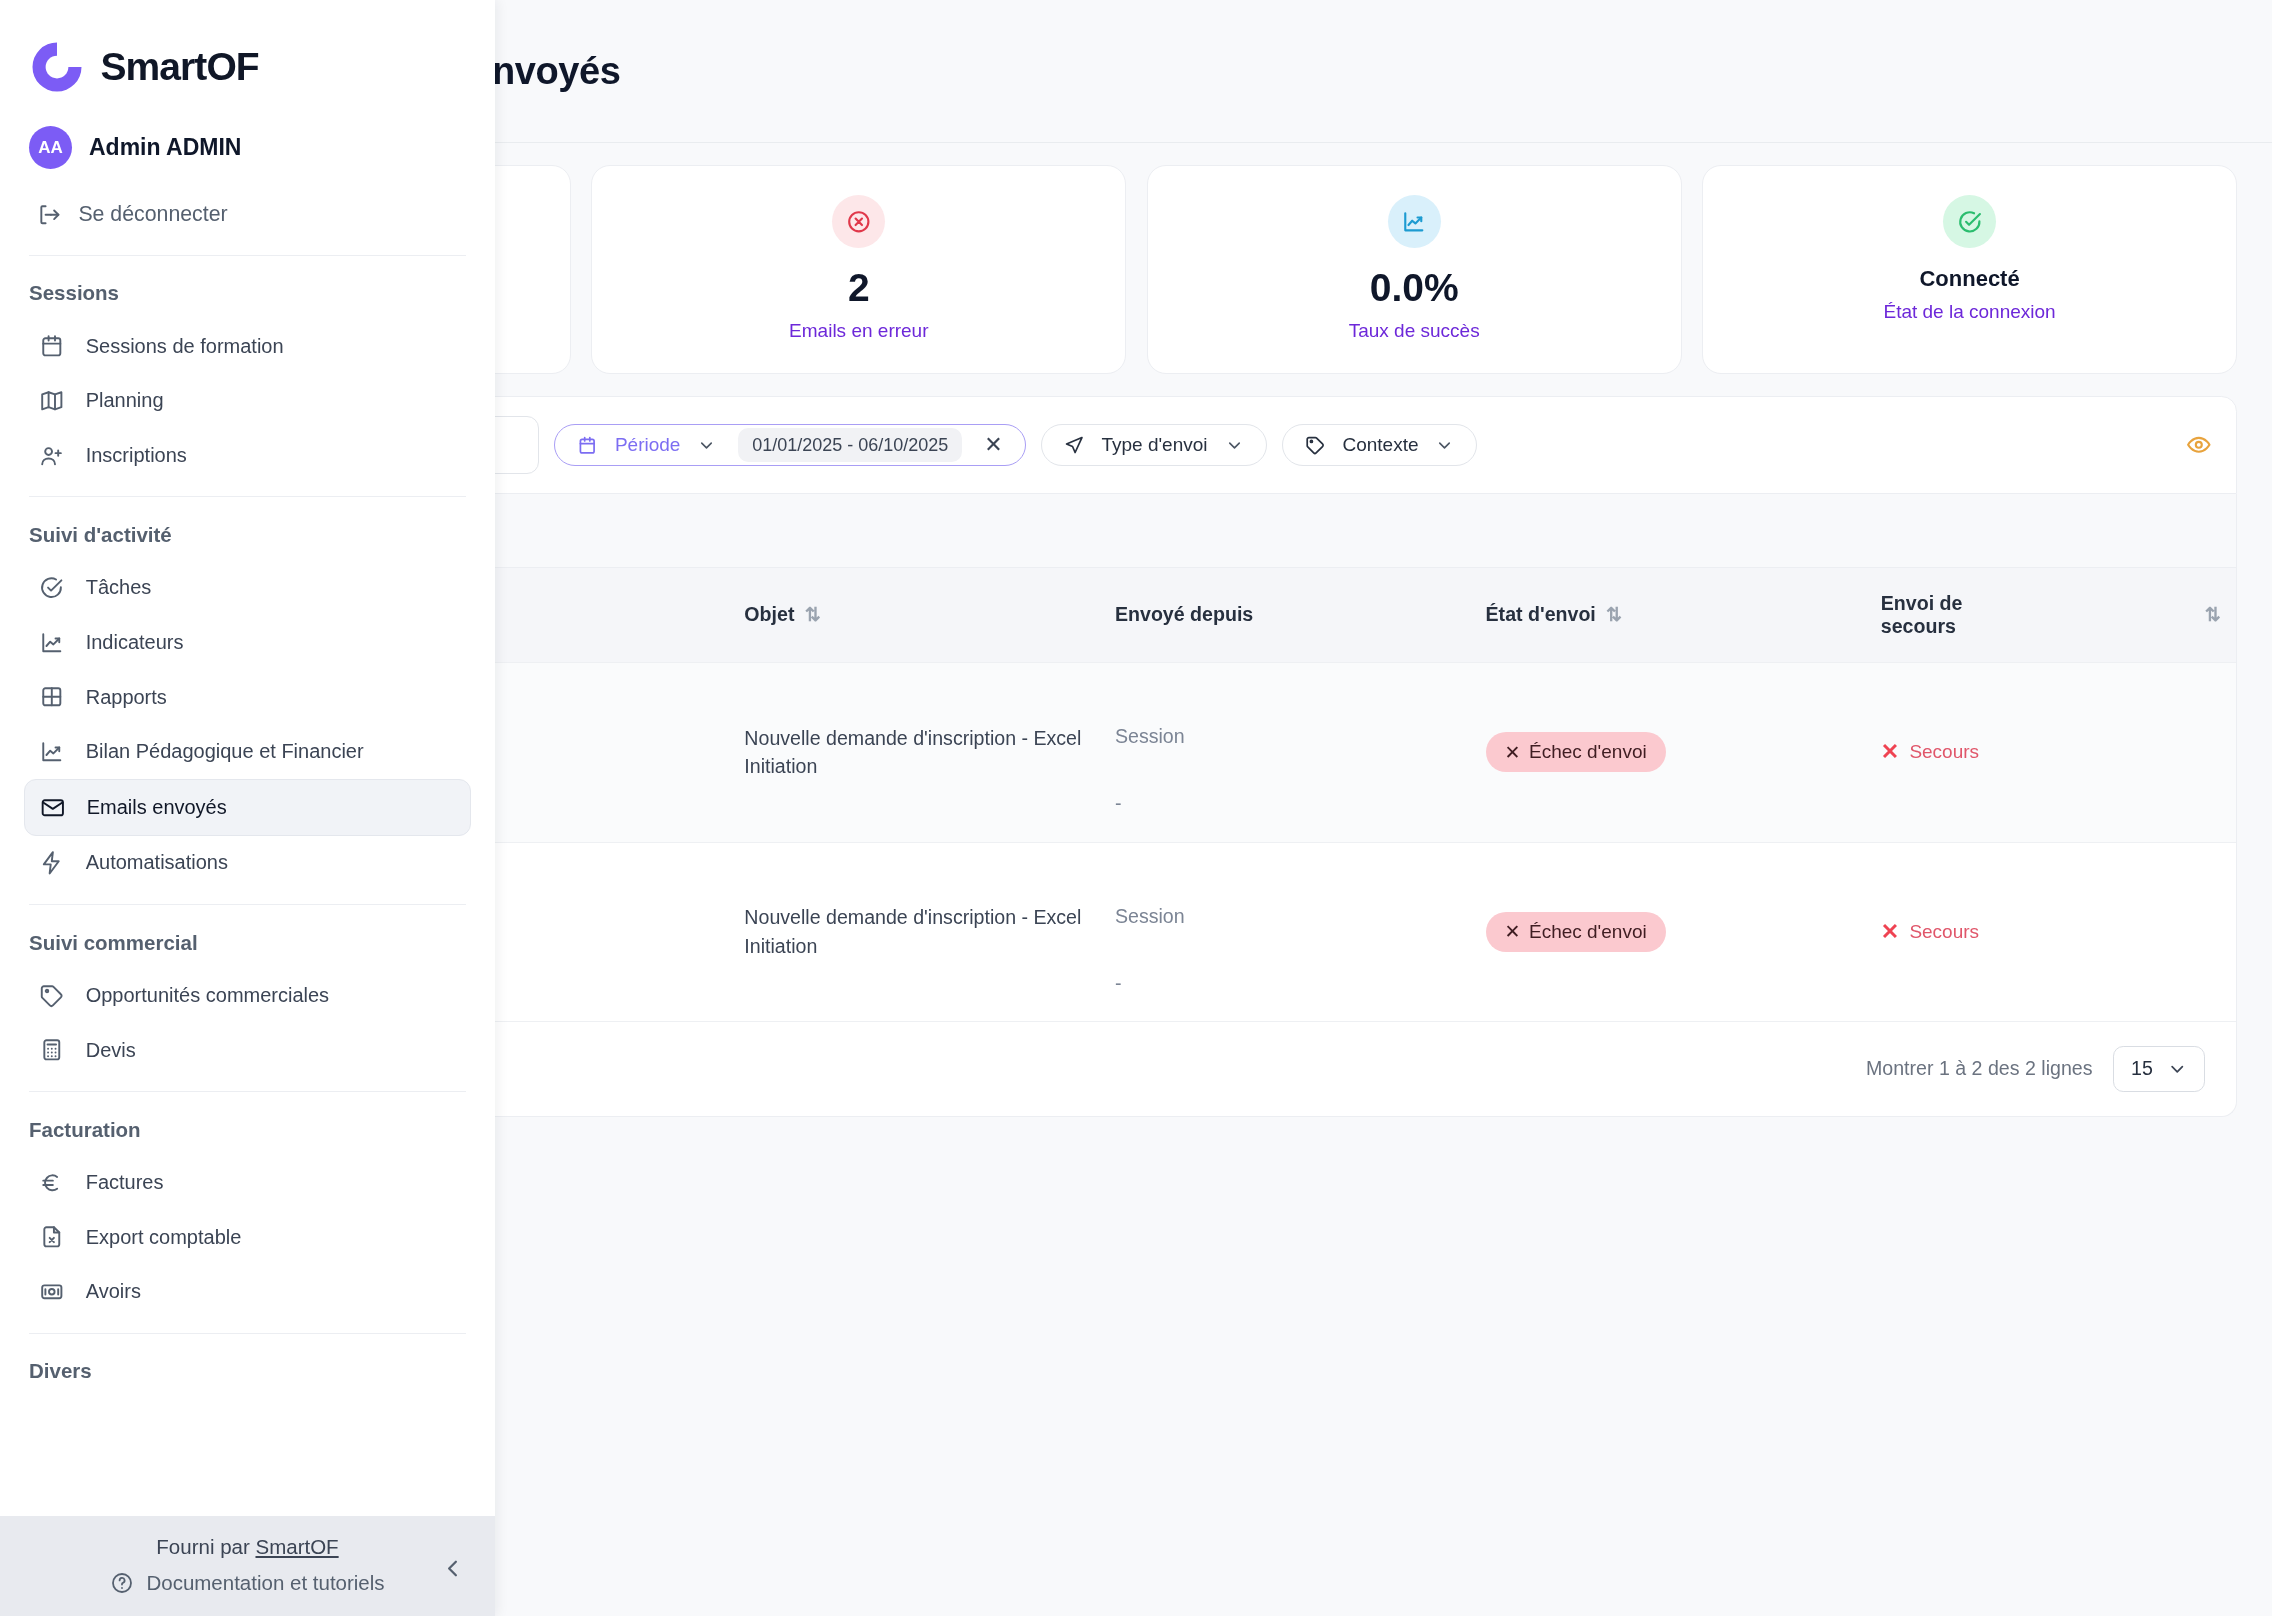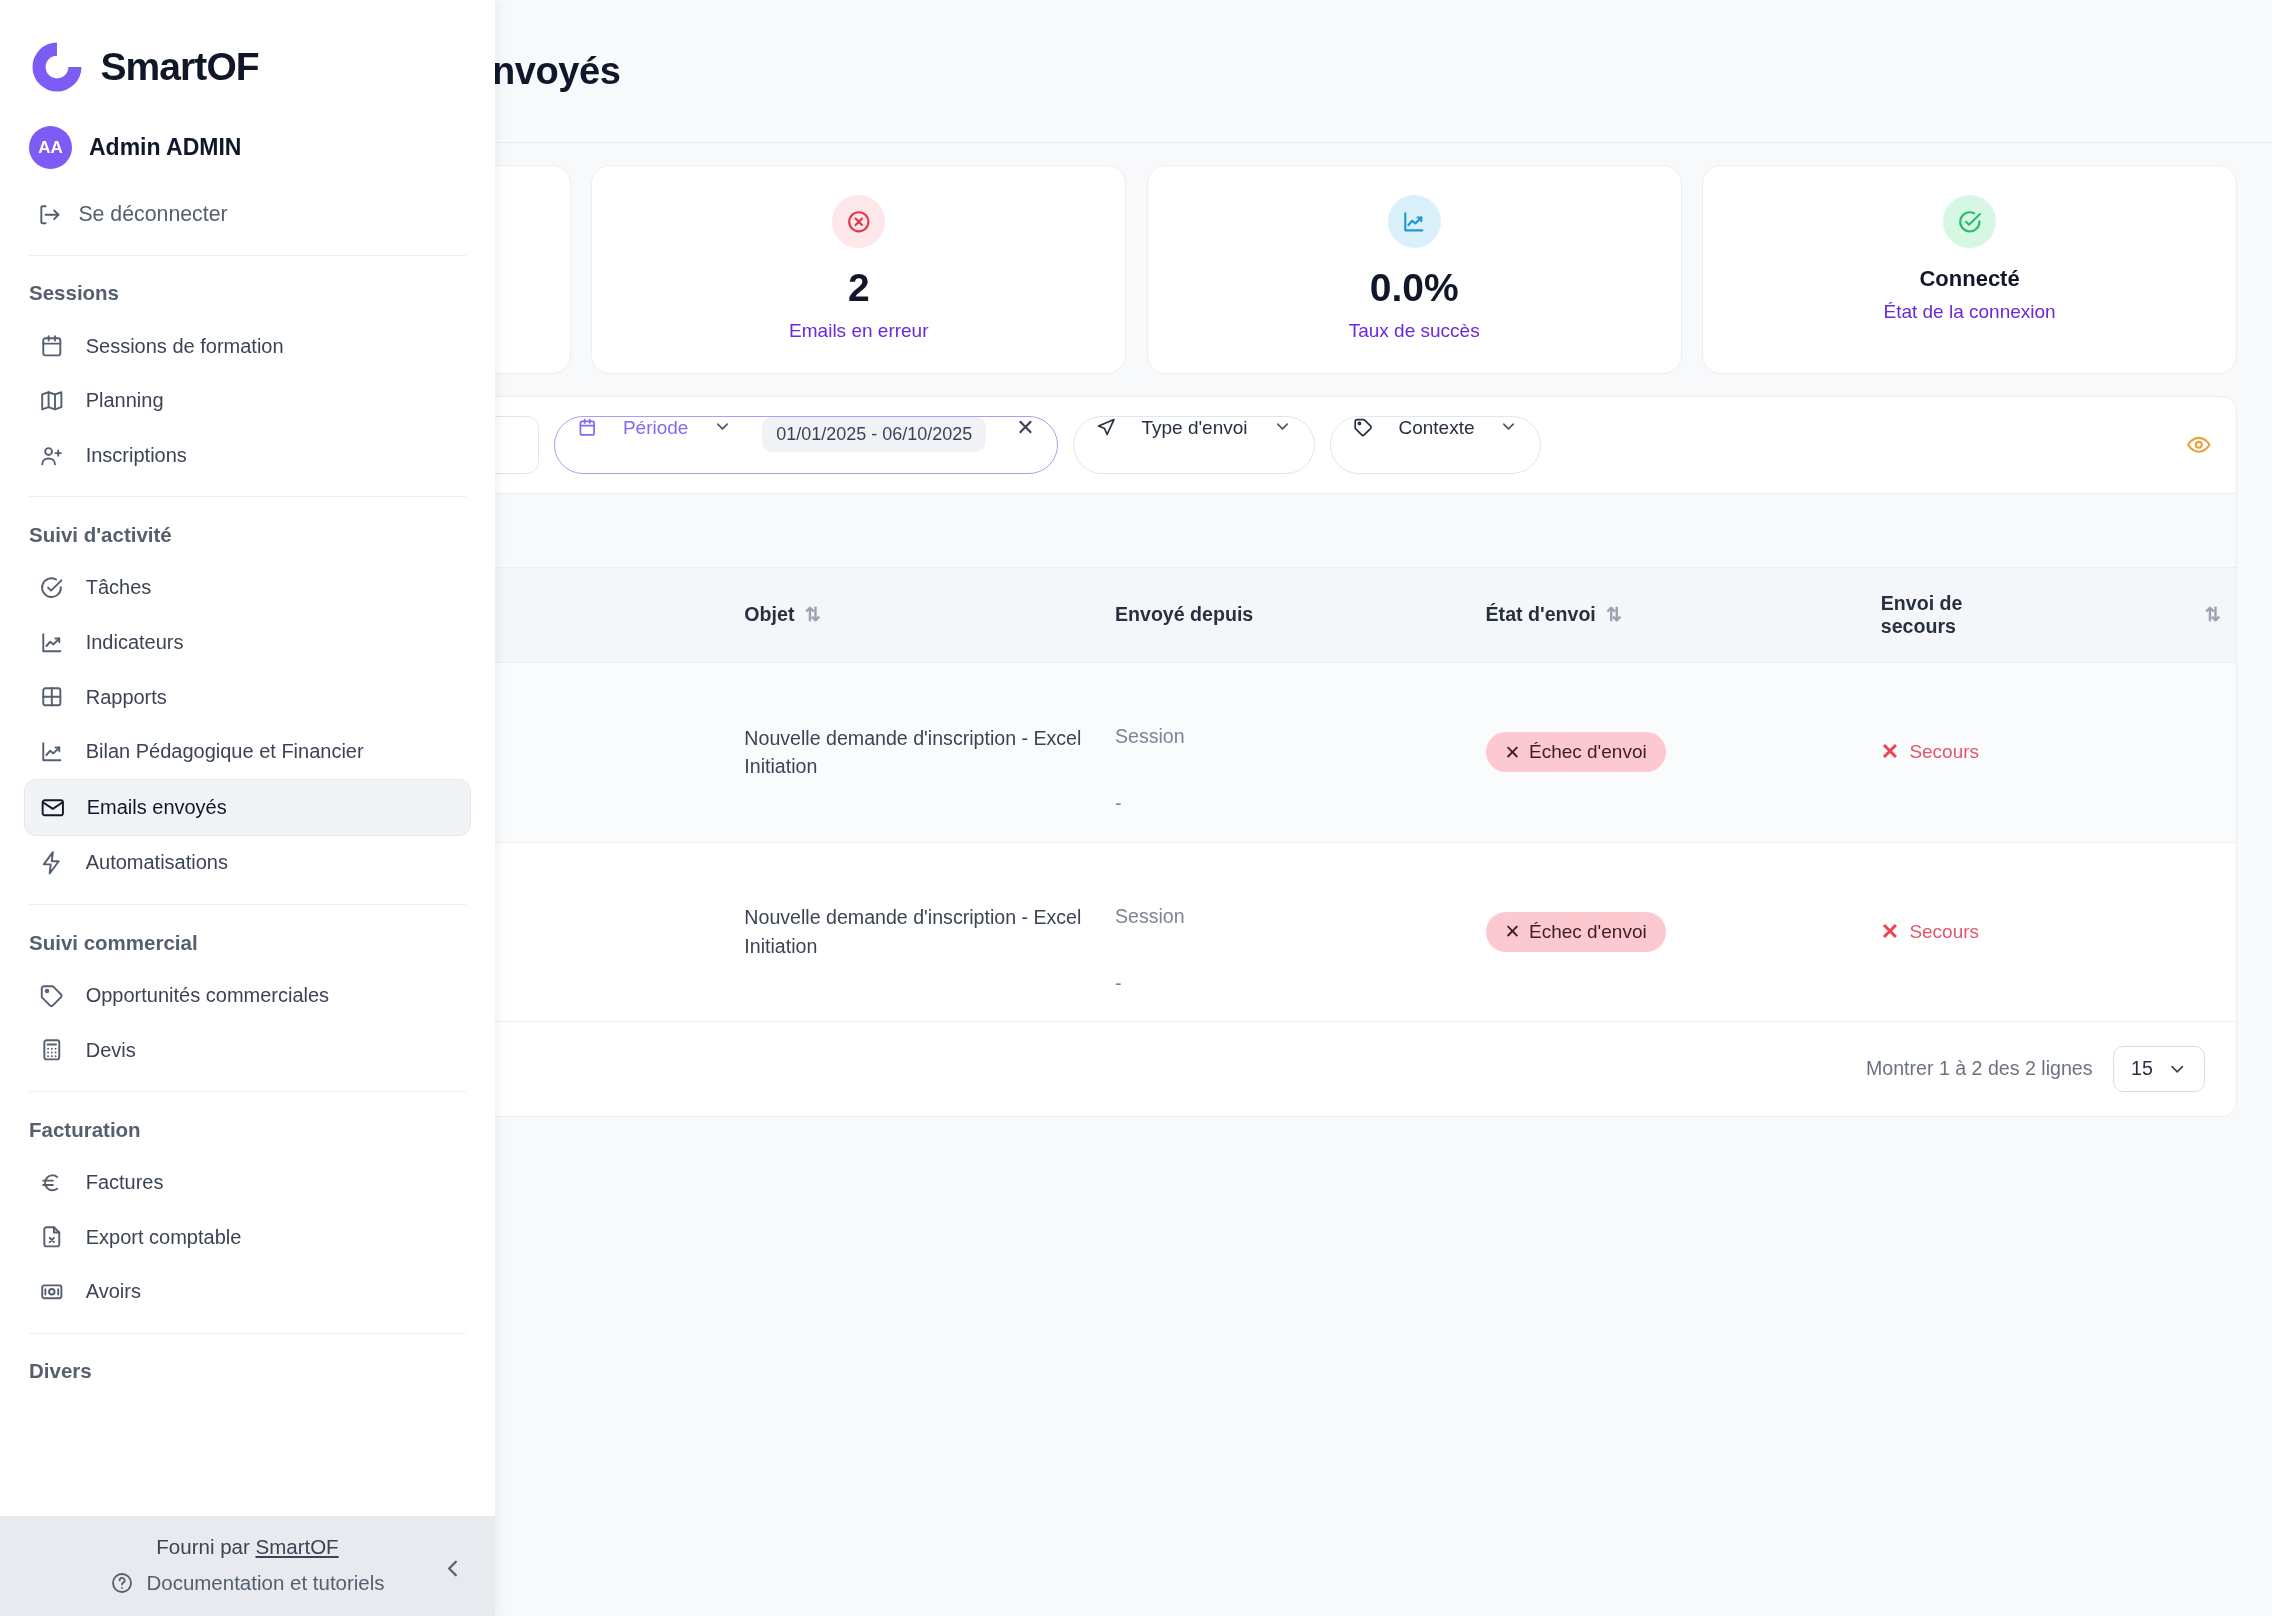--- a/index.html
+++ b/index.html
@@ -66,24 +66,24 @@
   }
   .search-box {
     width: 478px; height: 58px;
     border: 0.9px solid #e2e5ea; border-radius: 12px;
     background: #fff;
     display: flex; align-items: center;
     padding: 0 19px;
     font-size: 19px; color: #9aa3af;
   }
   .pill {
-    height: 58px;
+    height: 42px;
     border: 0.9px solid #e2e5ea; border-radius: 29px;
     background: #fff;
-    display: flex; align-items: flex-start; gap: 25px;
+    display: flex; align-items: center; gap: 17px;
     padding: 0 22px;
     font-size: 19px; color: #27303f;
     white-space: nowrap;
   }
   .pill.active { border-color: #a99ef5; }
   .pill .lbl-accent { color: #7c6df2; }
   .date-chip {
     background: #f1f2f5; border-radius: 10.2px;
     padding: 6.8px 13.7px; font-size: 18px; color: #3b4454;
     margin-left: 5.1px;

